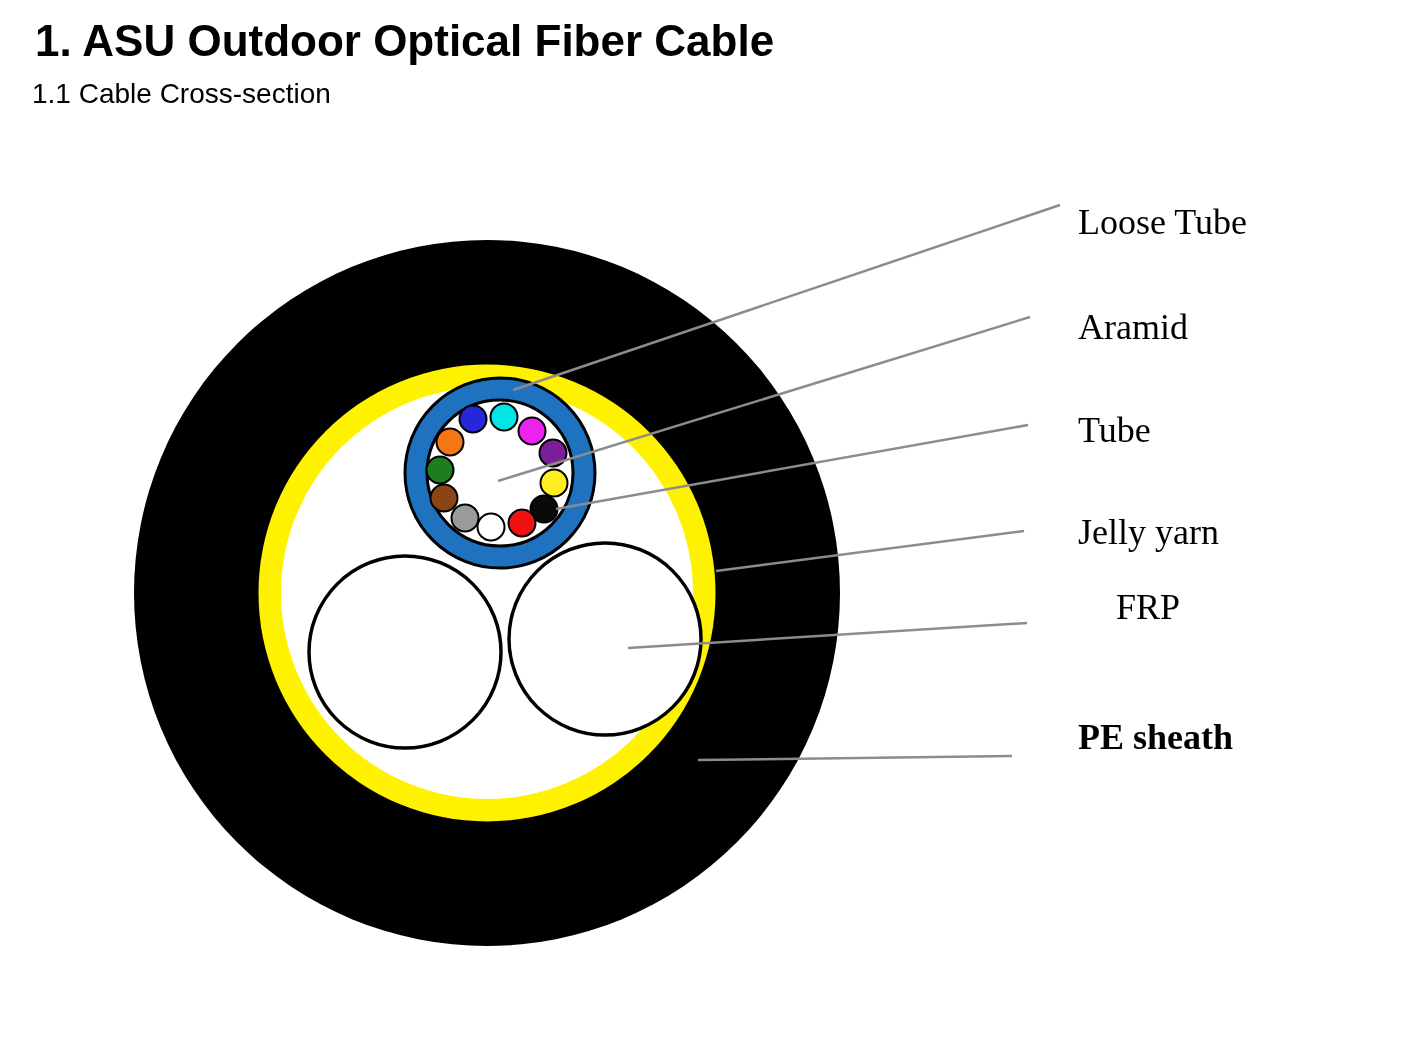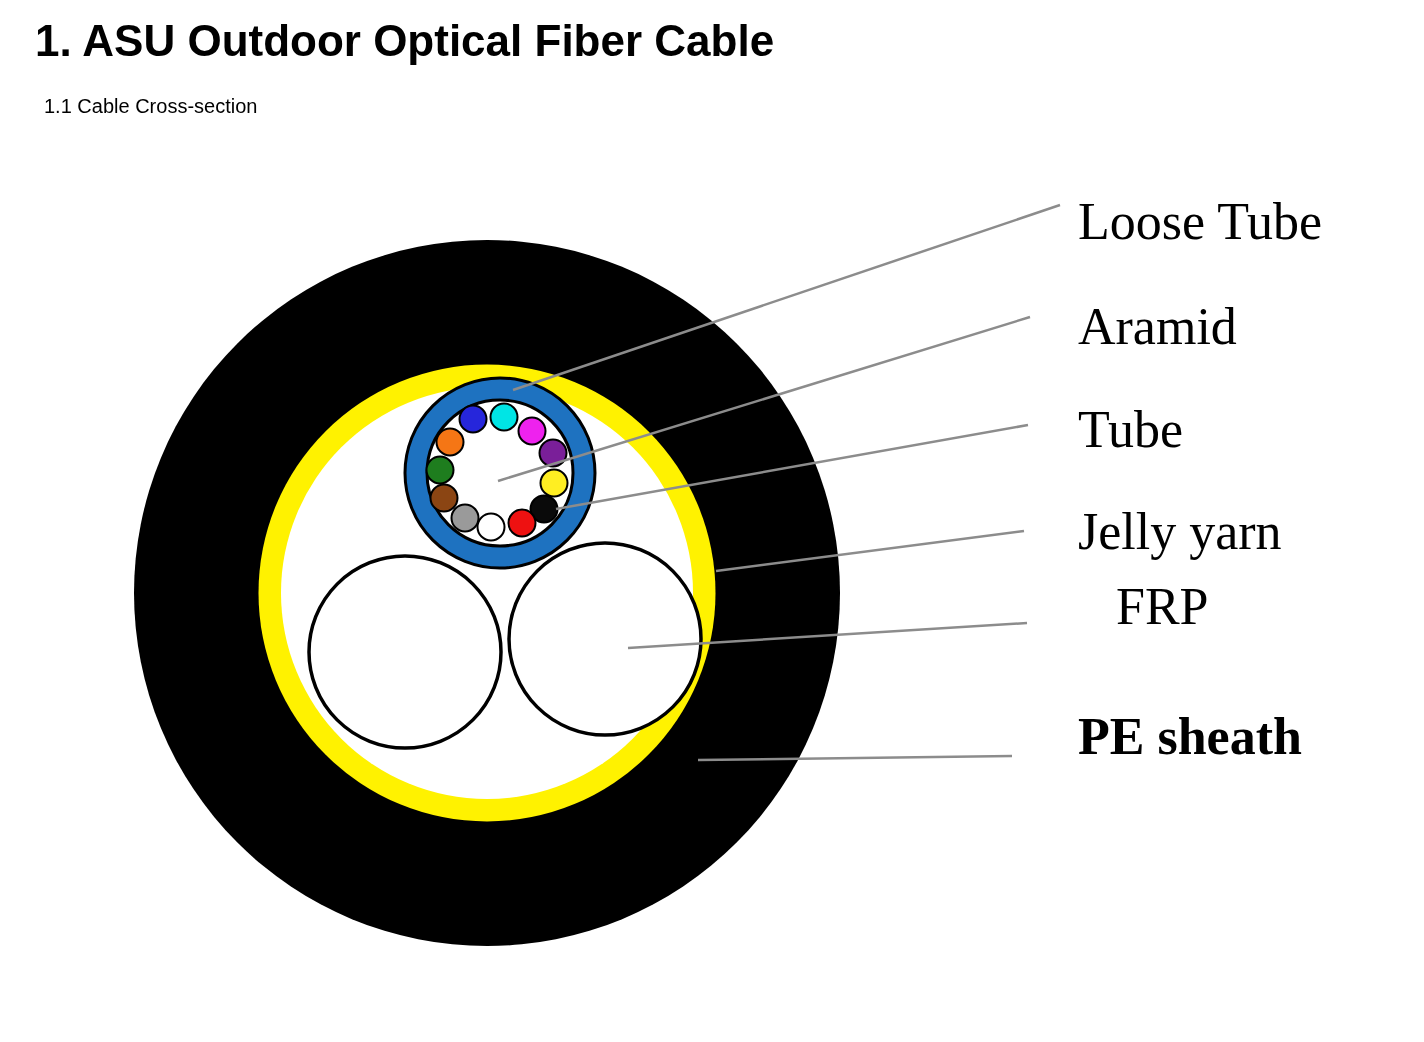--- a/index.html
+++ b/index.html
@@ -26,23 +26,23 @@
     font-size: 44px;
     line-height: 44px;
     font-weight: bold;
     color: #000000;
     white-space: nowrap;
   }
   .doc-subtitle {
     position: absolute;
     left: 28px;
     top: 70px;
-    margin: 16px;
+    margin: 4px;
     font-family: "Liberation Sans", sans-serif;
-    font-size: 20px;
+    font-size: 28px;
     line-height: 40px;
     font-weight: normal;
     color: #000000;
     white-space: nowrap;
   }
   .figure {
     position: absolute;
     left: 0;
     top: 0;
     width: 1424px;
@@ -50,21 +50,21 @@
   }
   .figure svg {
     position: absolute;
     left: 0;
     top: 0;
   }
   .callout-label {
     position: absolute;
     left: 1078px;
     font-family: "Liberation Serif", serif;
-    font-size: 52px;
+    font-size: 36px;
     line-height: 56px;
     color: #000000;
     white-space: nowrap;
   }
   .lbl-loose-tube  { top: 194px; }
   .lbl-jelly       { top: 299px; }
   .lbl-fiber       { top: 402px; }
   .lbl-aramid      { top: 504px; }
   .lbl-frp         { top: 579px; margin-left: 38px; }
   .lbl-pe-sheath   { top: 709px; font-weight: bold; }

